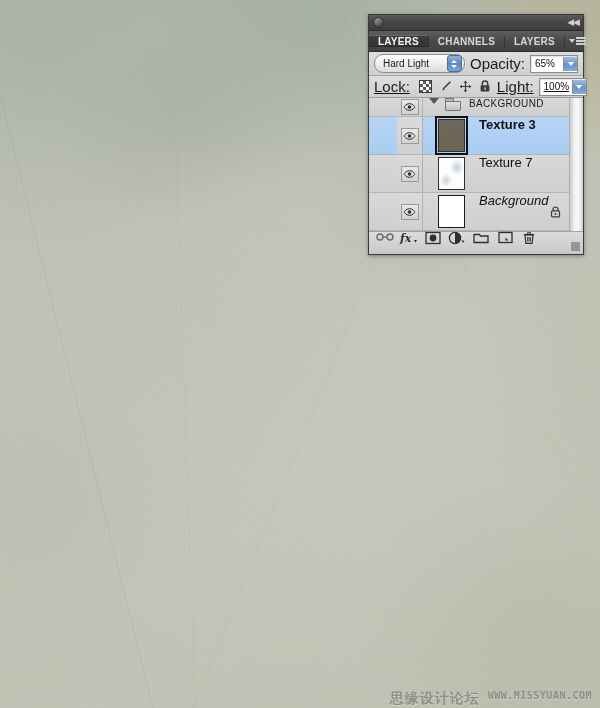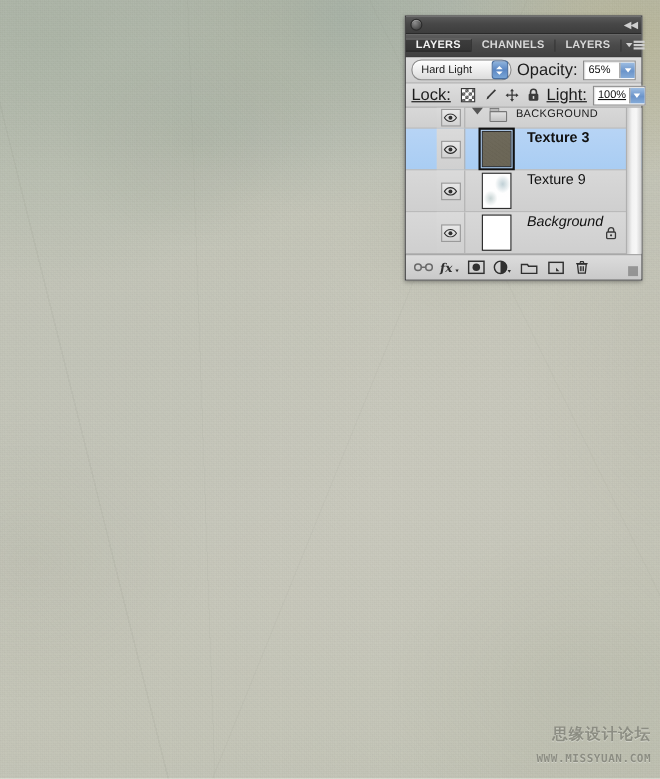--- a/index.html
+++ b/index.html
@@ -96,27 +96,26 @@
   
   .topband {
     opacity: .5;
     background: linear-gradient(180deg, rgba(176,190,184,.55) 0%, rgba(176,190,184,0) 22%);
   }
 
   
   #watermark {
     position: absolute;
     right: 8px;
-    bottom: 12px;
-    display: flex;
-    align-items: flex-end;
+    bottom: 0;
+    display: flex;
+    align-items: flex-start;
     gap: 8px;
     opacity: .62;
     user-select: none;
-    flex-direction: column;
   }
   #watermark .wm-cn {
     font-family: "DejaVu Sans", sans-serif;
     font-size: 14px;
     font-weight: 700;
     color: #6f7068;
     letter-spacing: 1px;
     text-shadow: 0 1px 0 rgba(255,255,255,.5);
   }
   #watermark .wm-url {
@@ -477,21 +476,21 @@
     gap: 0;
     padding: 0 4px;
     background: linear-gradient(180deg,#dcdcdc 0%, #c9c9c9 100%);
     border-top: 1px solid #a4a4a4;
     position: relative;
   }
   .tool-btn {
     width: 24px;
     height: 24px;
     display: flex;
-    align-items: center;
+    align-items: flex-start;
     justify-content: center;
   }
   .grip {
     position: absolute;
     right: 3px; bottom: 3px;
     width: 9px; height: 9px;
     background-image:
       radial-gradient(circle .8px at 1px 1px, #8a8a8a 0 100%);
     background-size: 3px 3px;
     opacity: .85;
@@ -634,21 +633,21 @@
         <span class="eye-box">
           <svg width="13" height="8" viewBox="0 0 13 8">
             <path d="M6.5 0.6 C3.2 0.6 1 4 1 4 s2.2 3.4 5.5 3.4 S12 4 12 4 9.8 0.6 6.5 0.6 Z" fill="none" stroke="#2f2f2f" stroke-width="1"></path>
             <circle cx="6.5" cy="4" r="1.8" fill="#2f2f2f"></circle>
           </svg>
         </span>
       </span>
       <span class="thumb-cell">
         <span class="thumb thumb-t2"></span>
       </span>
-      <span class="layer-name">Texture 9</span>
+      <span class="layer-name">Texture 7</span>
     </div>
 
 
     <div class="layer-row">
       <span class="eye-cell">
         <span class="eye-box">
           <svg width="13" height="8" viewBox="0 0 13 8">
             <path d="M6.5 0.6 C3.2 0.6 1 4 1 4 s2.2 3.4 5.5 3.4 S12 4 12 4 9.8 0.6 6.5 0.6 Z" fill="none" stroke="#2f2f2f" stroke-width="1"></path>
             <circle cx="6.5" cy="4" r="1.8" fill="#2f2f2f"></circle>
           </svg>

